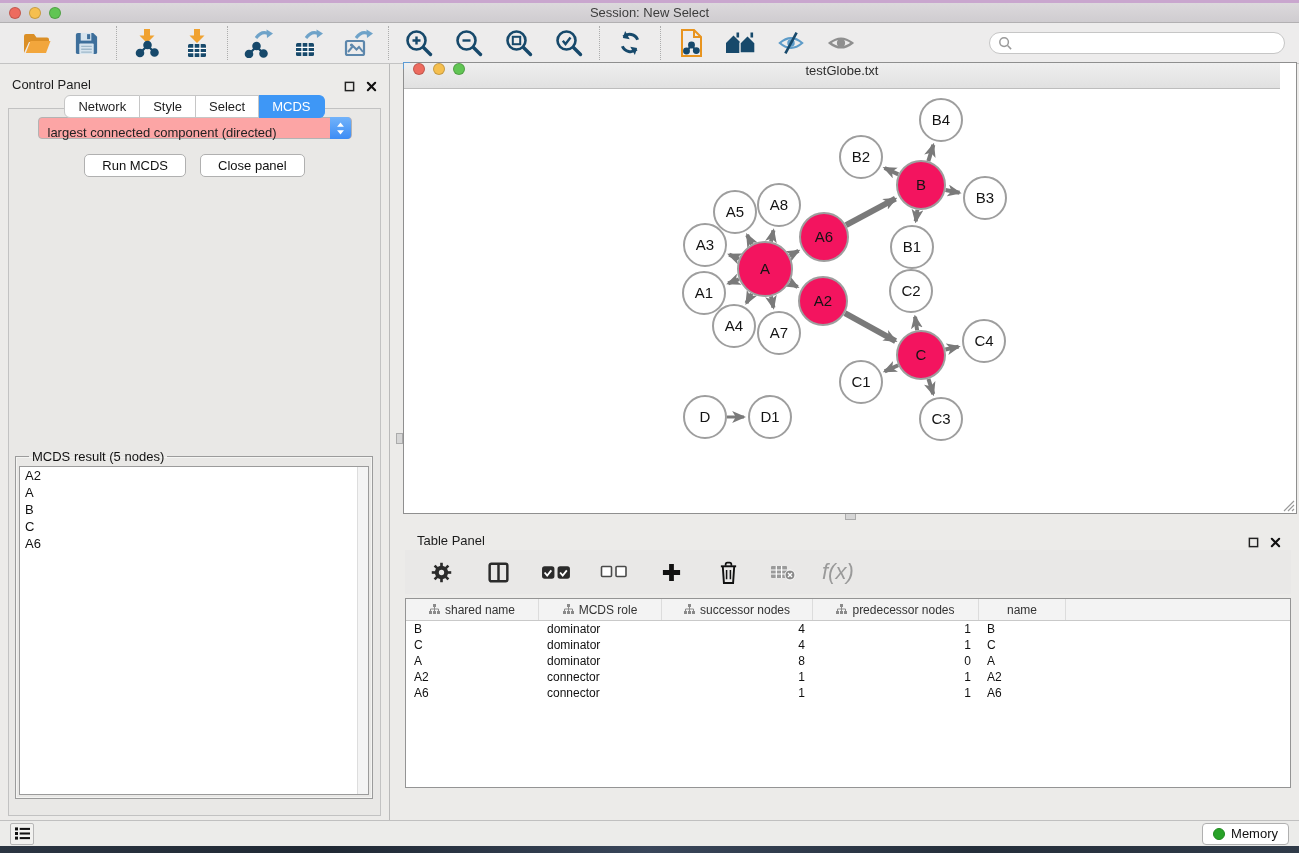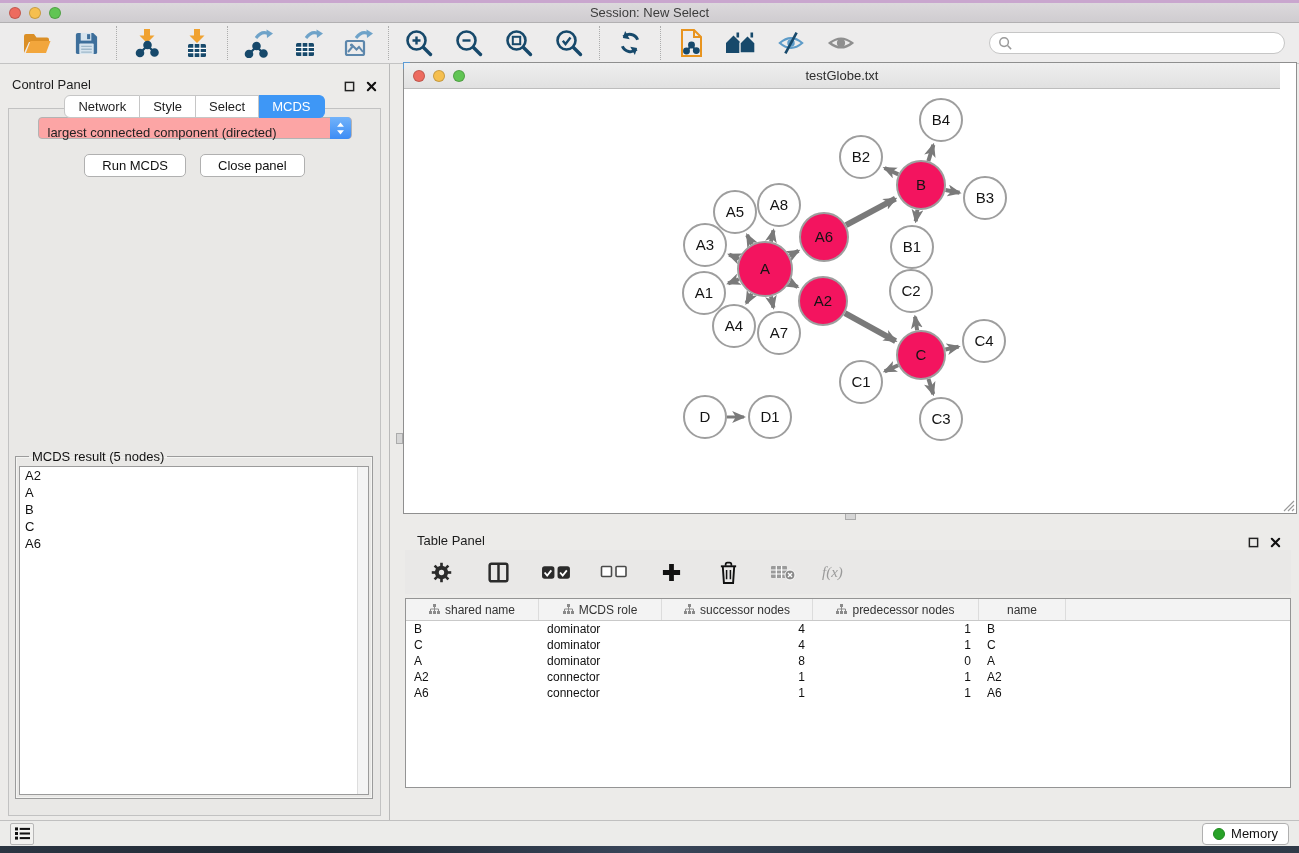--- a/index.html
+++ b/index.html
@@ -66,32 +66,32 @@
   .split-handle { position:absolute; background:#d6d6d6; border:1px solid #ababab; }
 
   
   #right-col { position:absolute; left:391px; right:0; top:0; bottom:0; }
 
   
   #network-window { position:absolute; left:12px; right:2px; top:-2px; height:452px;
                     border:1px solid #8f8f8f; background:#fff; }
   #nw-titlebar { position:absolute; left:0; right:16px; top:0; height:26px;
                  background:linear-gradient(#EFEFEF,#E1E1E1); border-bottom:1px solid #bdbdbd;
-                 display:flex; align-items:center; }
+                 display:flex; }
   #nw-title { position:absolute; left:0; right:0; text-align:center; font-size:13px; color:#2e2e2e; }
   #nw-canvas { position:absolute; left:0; right:0; top:26px; bottom:0; background:#fff; overflow:hidden; }
   #nw-focus-corner { position:absolute; left:-1px; top:-1px; width:7px; height:7px;
                      border-left:3px solid #5b9bd5; border-top:3px solid #5b9bd5; }
   #nw-grip { position:absolute; right:1px; bottom:1px; }
 
   
   #table-panel { position:absolute; left:12px; right:0; top:456px; bottom:0; background:#ECEBE9; }
   #tp-toolbar { position:absolute; left:2px; right:8px; top:30px; height:44px; background:#E9E8E7;
                 display:flex; align-items:center; gap:25px; padding-left:20px; }
-  #fx-label { font-family:Liberation Serif, serif; font-style:italic; font-size:15px; color:#9a9a9a; }
+  #fx-label { font-family:Liberation Sans, sans-serif; font-style:italic; font-size:22px; color:#9a9a9a; }
   #tp-table { position:absolute; left:2px; right:8px; top:78px; height:190px; background:#fff;
               border:1px solid #949494; overflow:hidden; }
   #table-head-row { display:flex; height:22px; background:#F3F3F3; border-bottom:1px solid #c9c9c9; }
   .th-cell { display:flex; align-items:center; justify-content:center; gap:5px; font-size:12px;
              color:#333; border-right:1px solid #dcdcdc; height:100%; }
   .th-cell.filler { flex:1; border-right:none; }
   .t-row { display:flex; height:16px; align-items:center; }
   .t-cell { font-size:12px; color:#111; padding:0 8px; overflow:hidden; white-space:nowrap; }
   .t-cell.right { text-align:right; }
   #tp-tabs { position:absolute; left:0; right:0; top:267px; display:flex; justify-content:center; }

